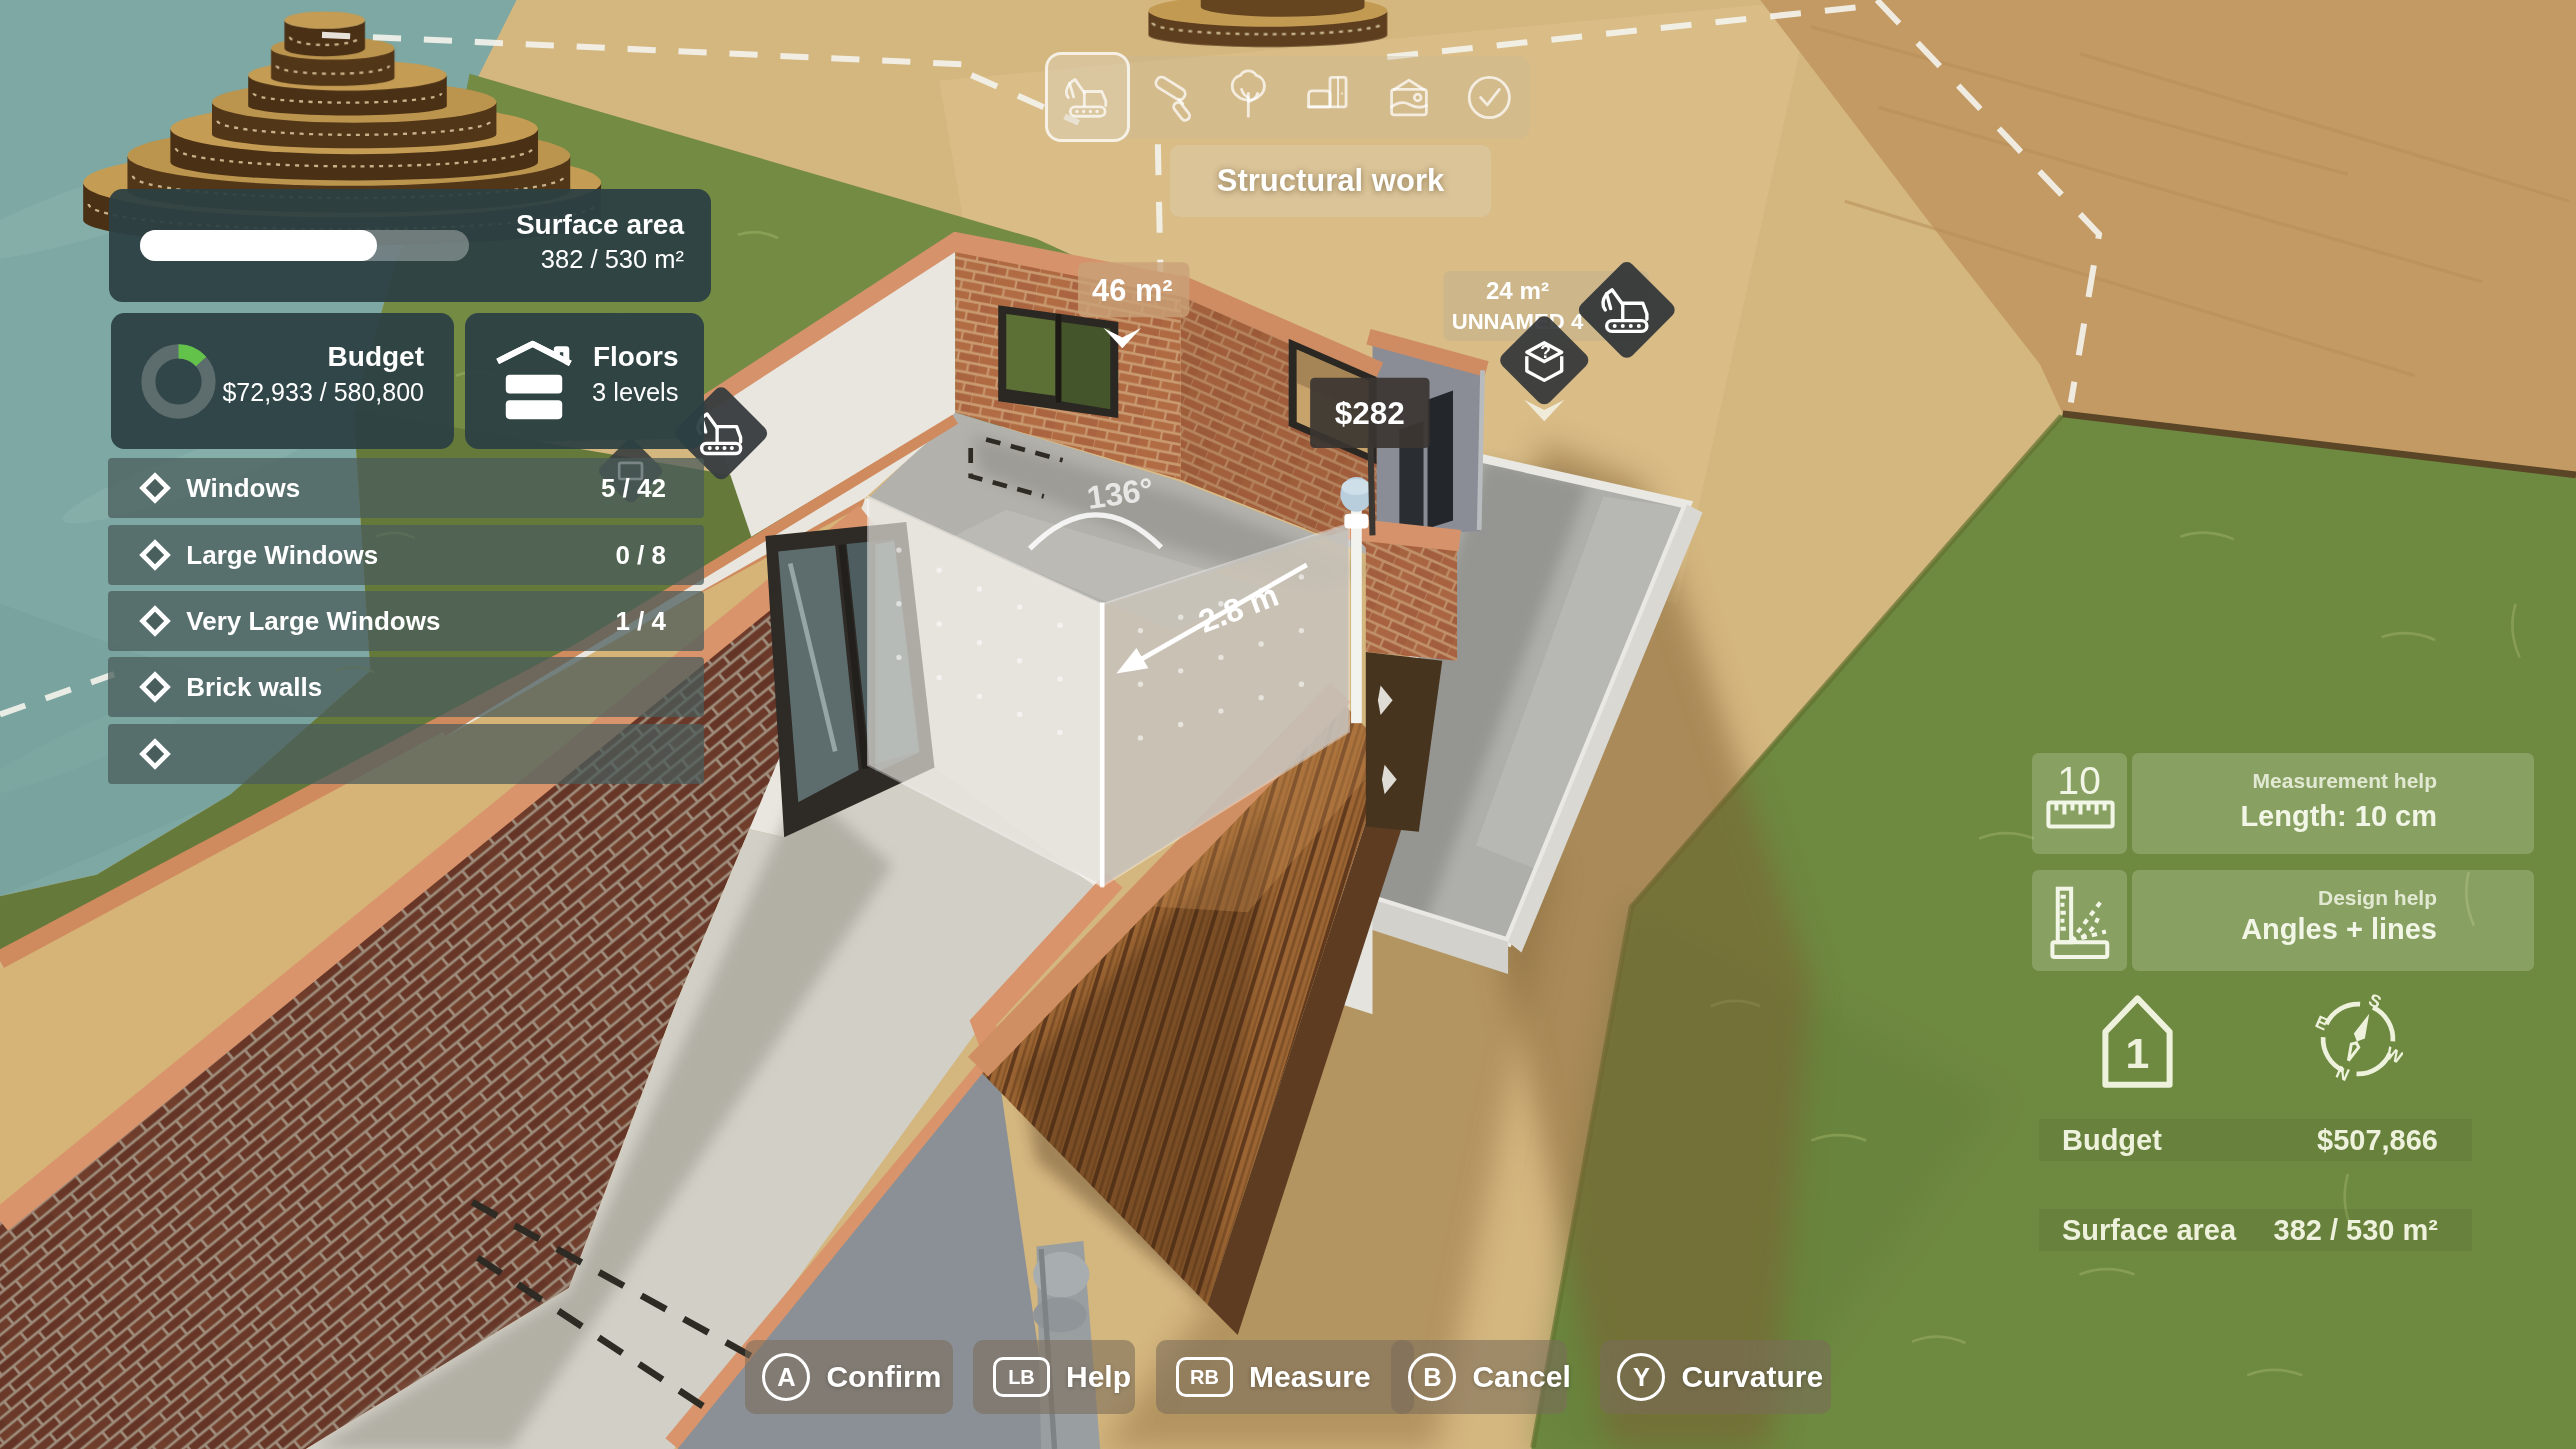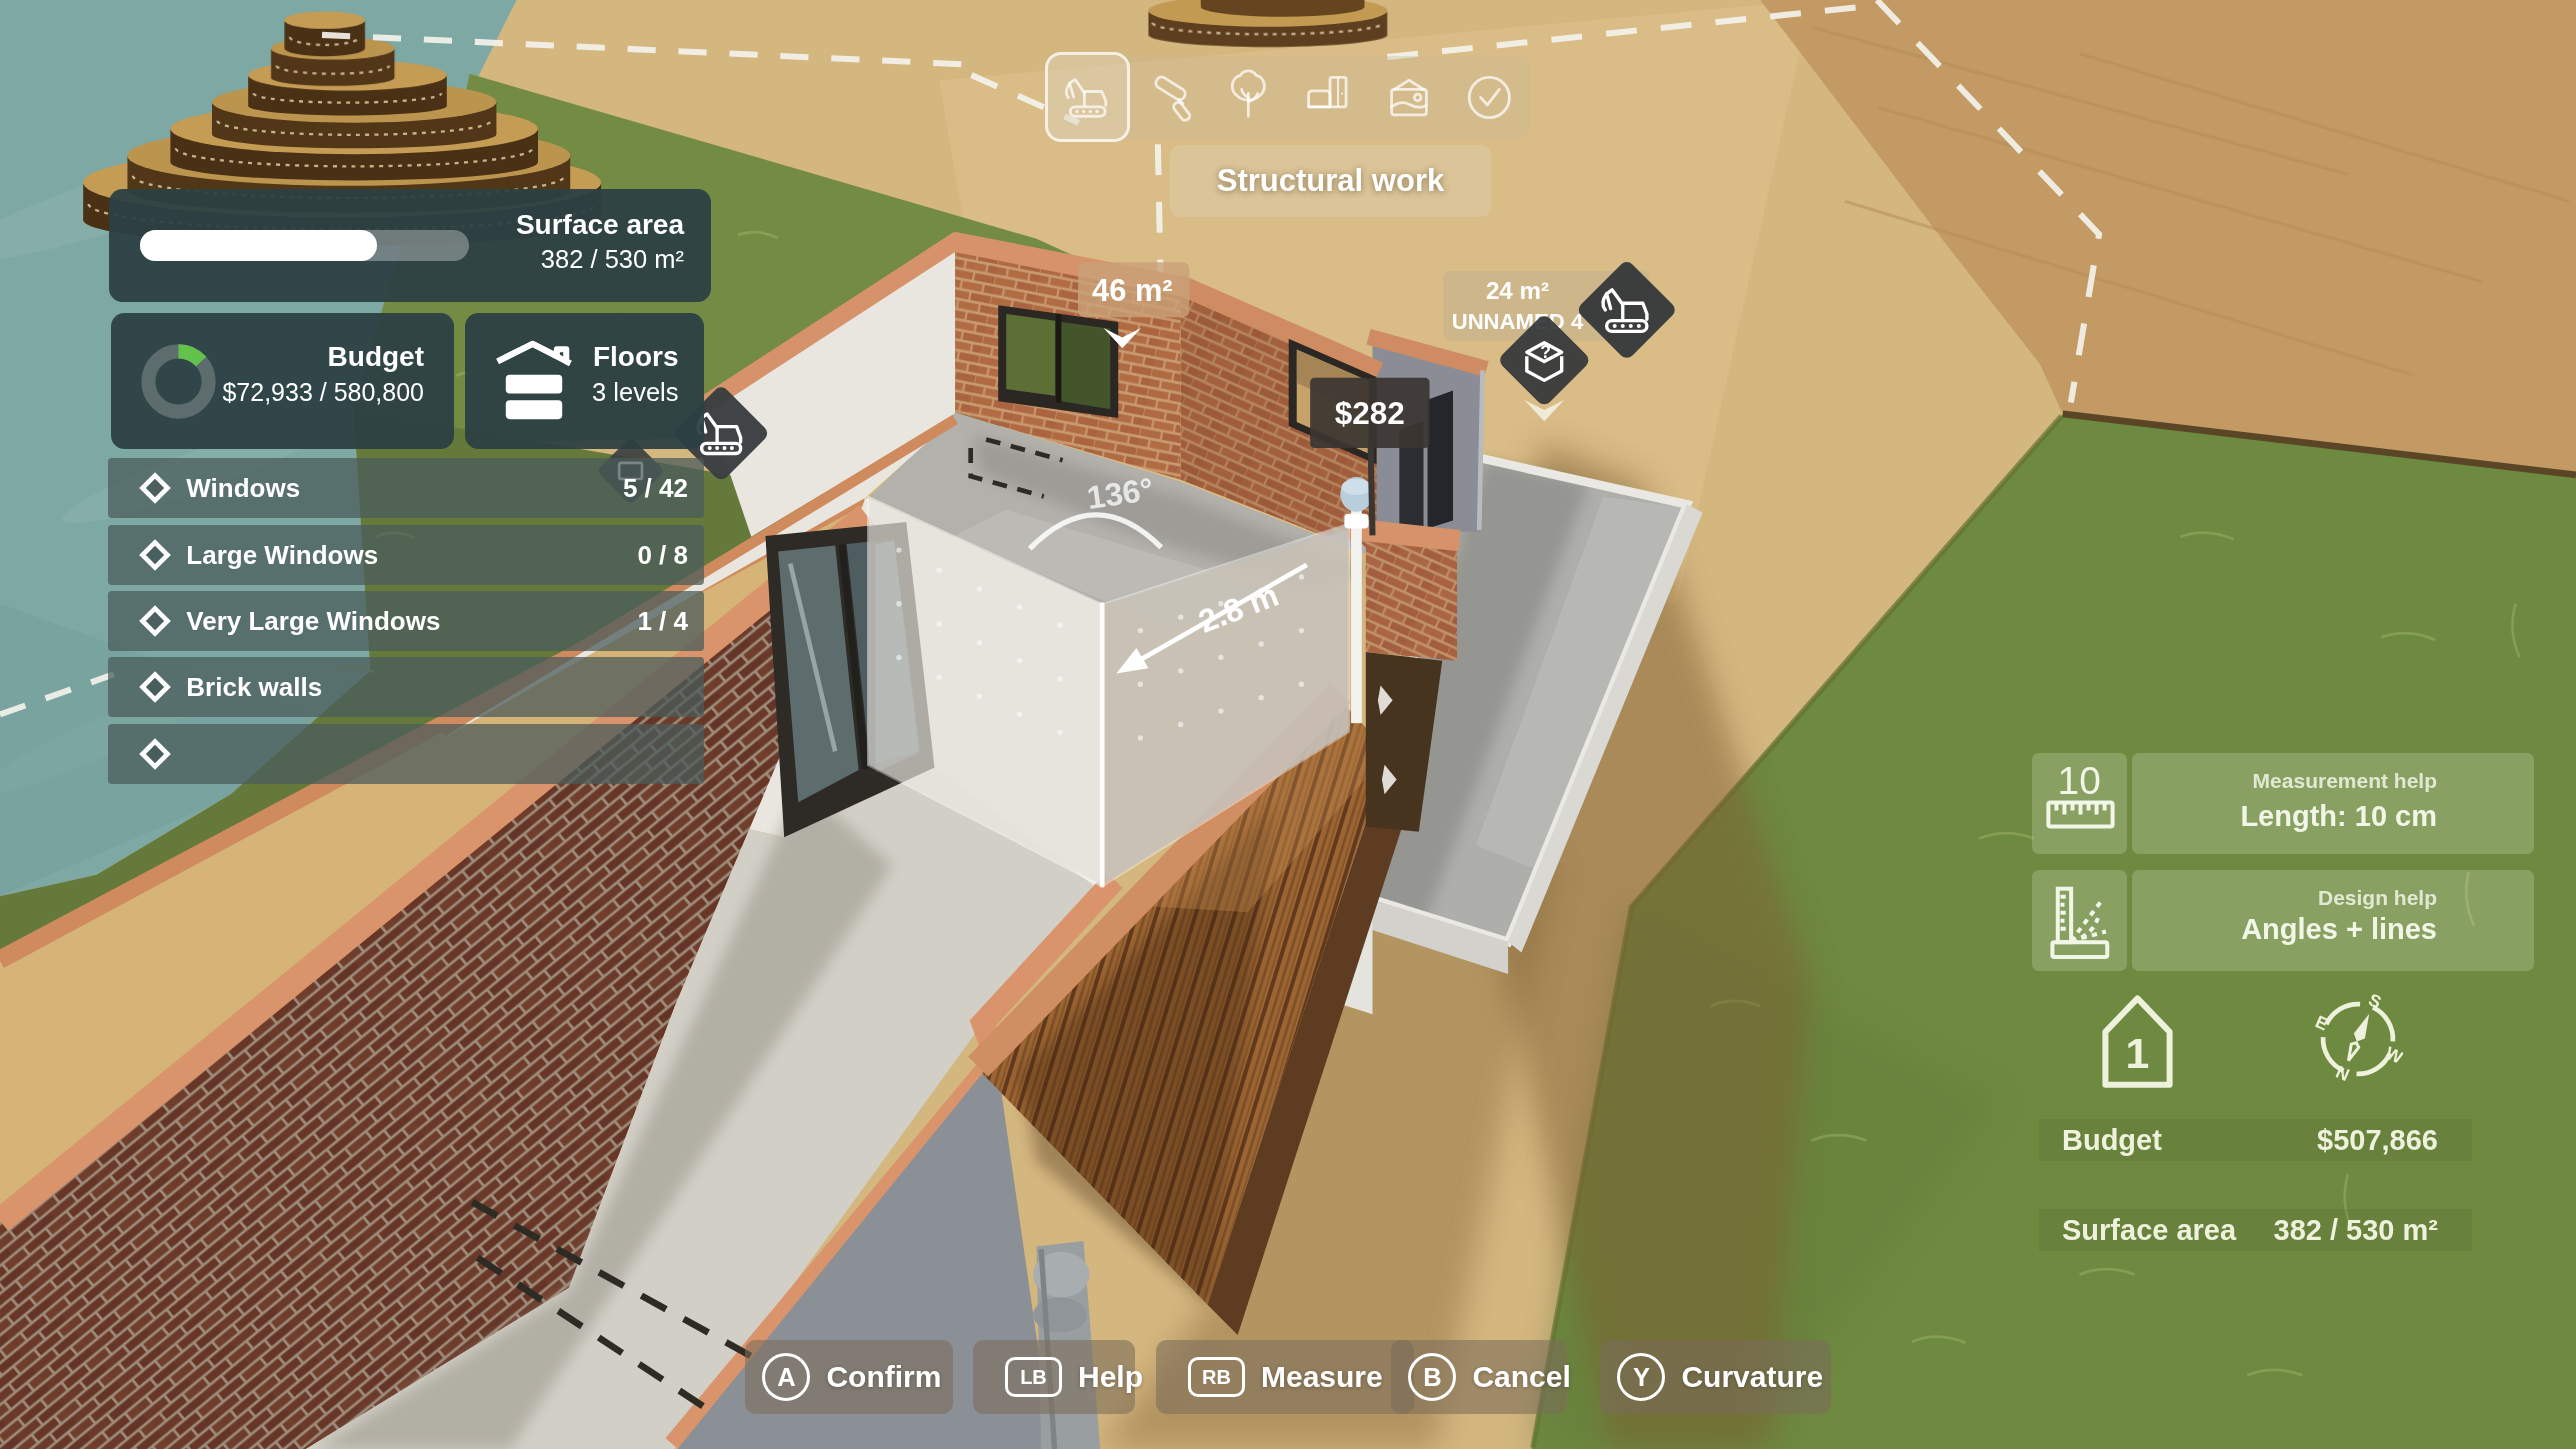--- a/index.html
+++ b/index.html
@@ -4,26 +4,26 @@
 <style>
   html,body{margin:0;padding:0;width:2576px;height:1449px;overflow:hidden;background:#d2b37c;
     font-family:"Liberation Sans",sans-serif;}
   .abs{position:absolute;}
   #scene{position:absolute;left:0;top:0;}
   .panel{position:absolute;background:rgba(44,64,67,0.94);border-radius:13.4px;color:#fff;}
   .row{position:absolute;left:108px;width:596px;height:60px;background:rgba(74,92,90,0.74);
     border-radius:4px;display:flex;align-items:center;color:#fff;}
   .row .dia{margin-left:29.5px;width:34px;height:34px;flex:0 0 auto;}
   .row .lab{margin-left:14.8px;font-weight:bold;font-size:26px;flex:1;}
-  .row .cnt{margin-right:16px;font-weight:bold;font-size:26px;}
+  .row .cnt{margin-right:38px;font-weight:bold;font-size:26px;}
   .btn{position:absolute;top:1340px;height:74px;background:rgba(122,109,89,0.58);
     border-radius:10.7px;display:flex;align-items:center;color:#fff;}
   .btn .circ{width:42px;height:42px;border:3.4px solid #fff;border-radius:50%;margin-left:17.4px;
     display:flex;align-items:center;justify-content:center;font-weight:bold;font-size:25.5px;flex:0 0 auto;}
-  .btn .badge{width:51px;height:34px;border:3.4px solid #fff;border-radius:10px;margin-left:32px;
+  .btn .badge{width:51px;height:34px;border:3.4px solid #fff;border-radius:10px;margin-left:20px;
     display:flex;align-items:center;justify-content:center;font-weight:bold;font-size:20px;flex:0 0 auto;}
   .btn .txt{margin-left:16px;margin-right:23px;font-weight:bold;font-size:30px;text-shadow:0 1.3px 4px rgba(0,0,0,0.25);}
   .helptile{position:absolute;background:rgba(235,242,222,0.22);border-radius:6.7px;}
 </style>
 </head>
 <body>
 
 <svg id="scene" width="2576" height="1449" viewBox="0 0 3840 2160">
 <defs>
 <pattern id="brickO" width="64" height="30" patternUnits="userSpaceOnUse" patternTransform="rotate(11)">

